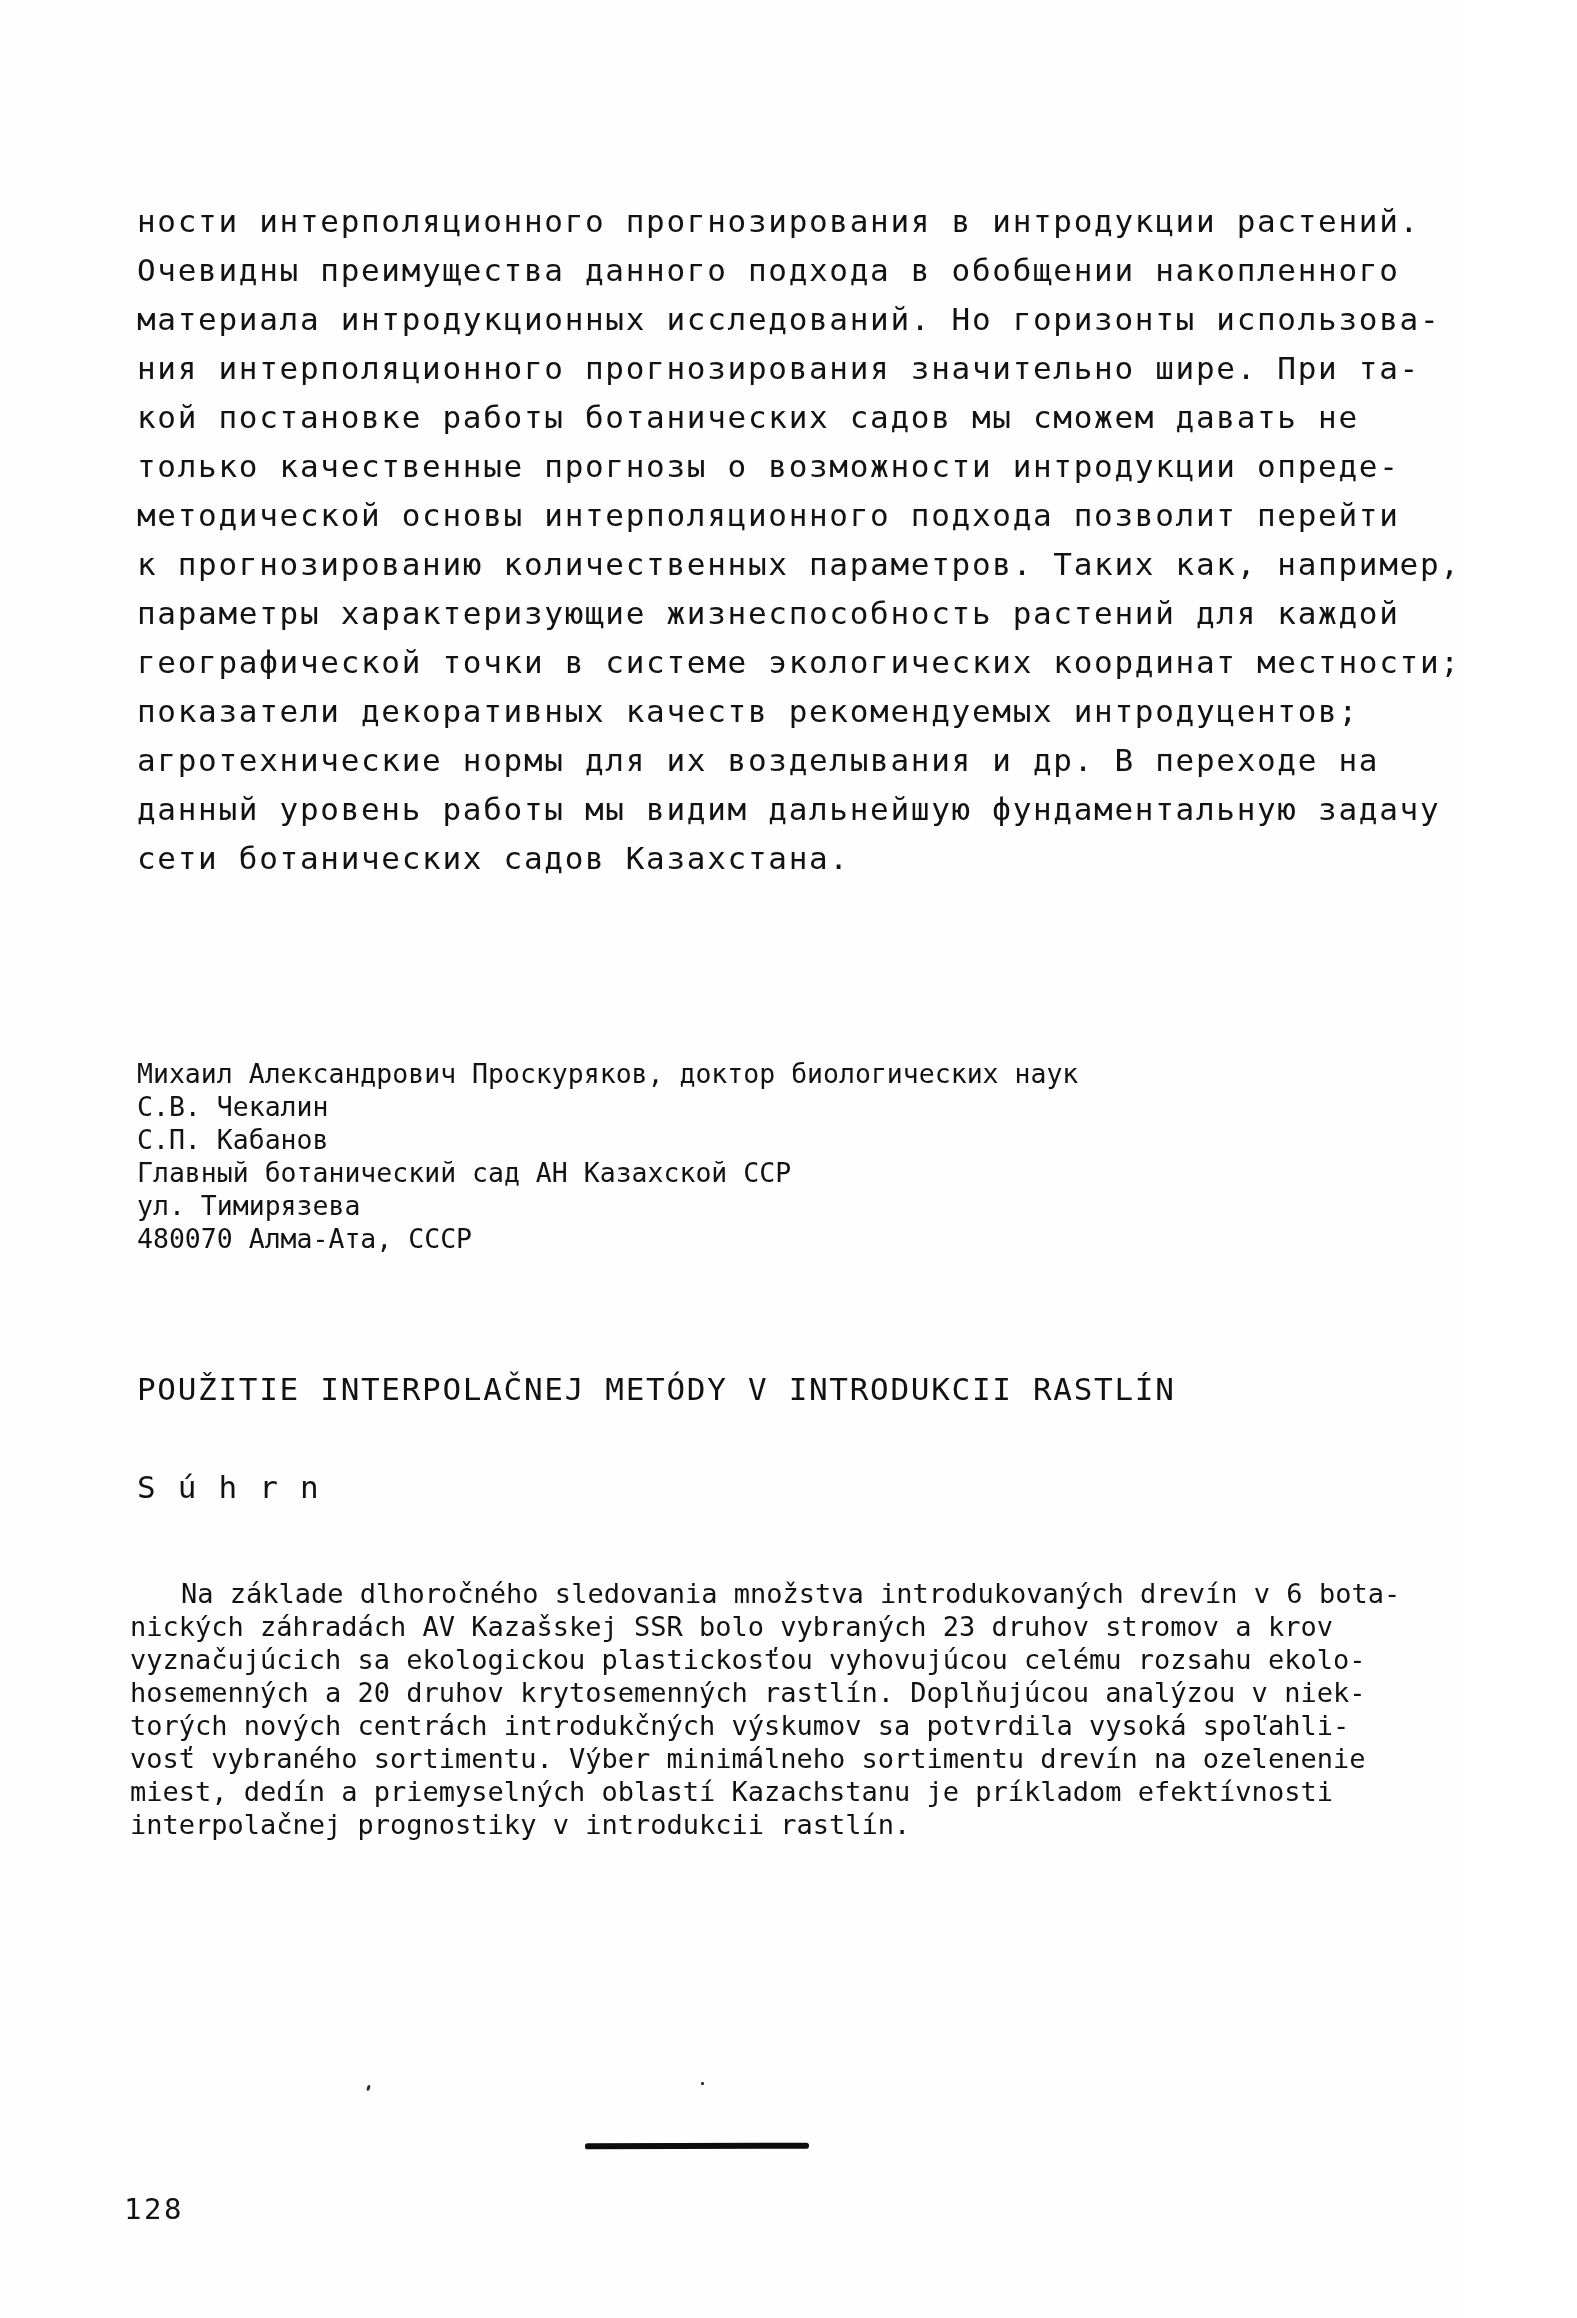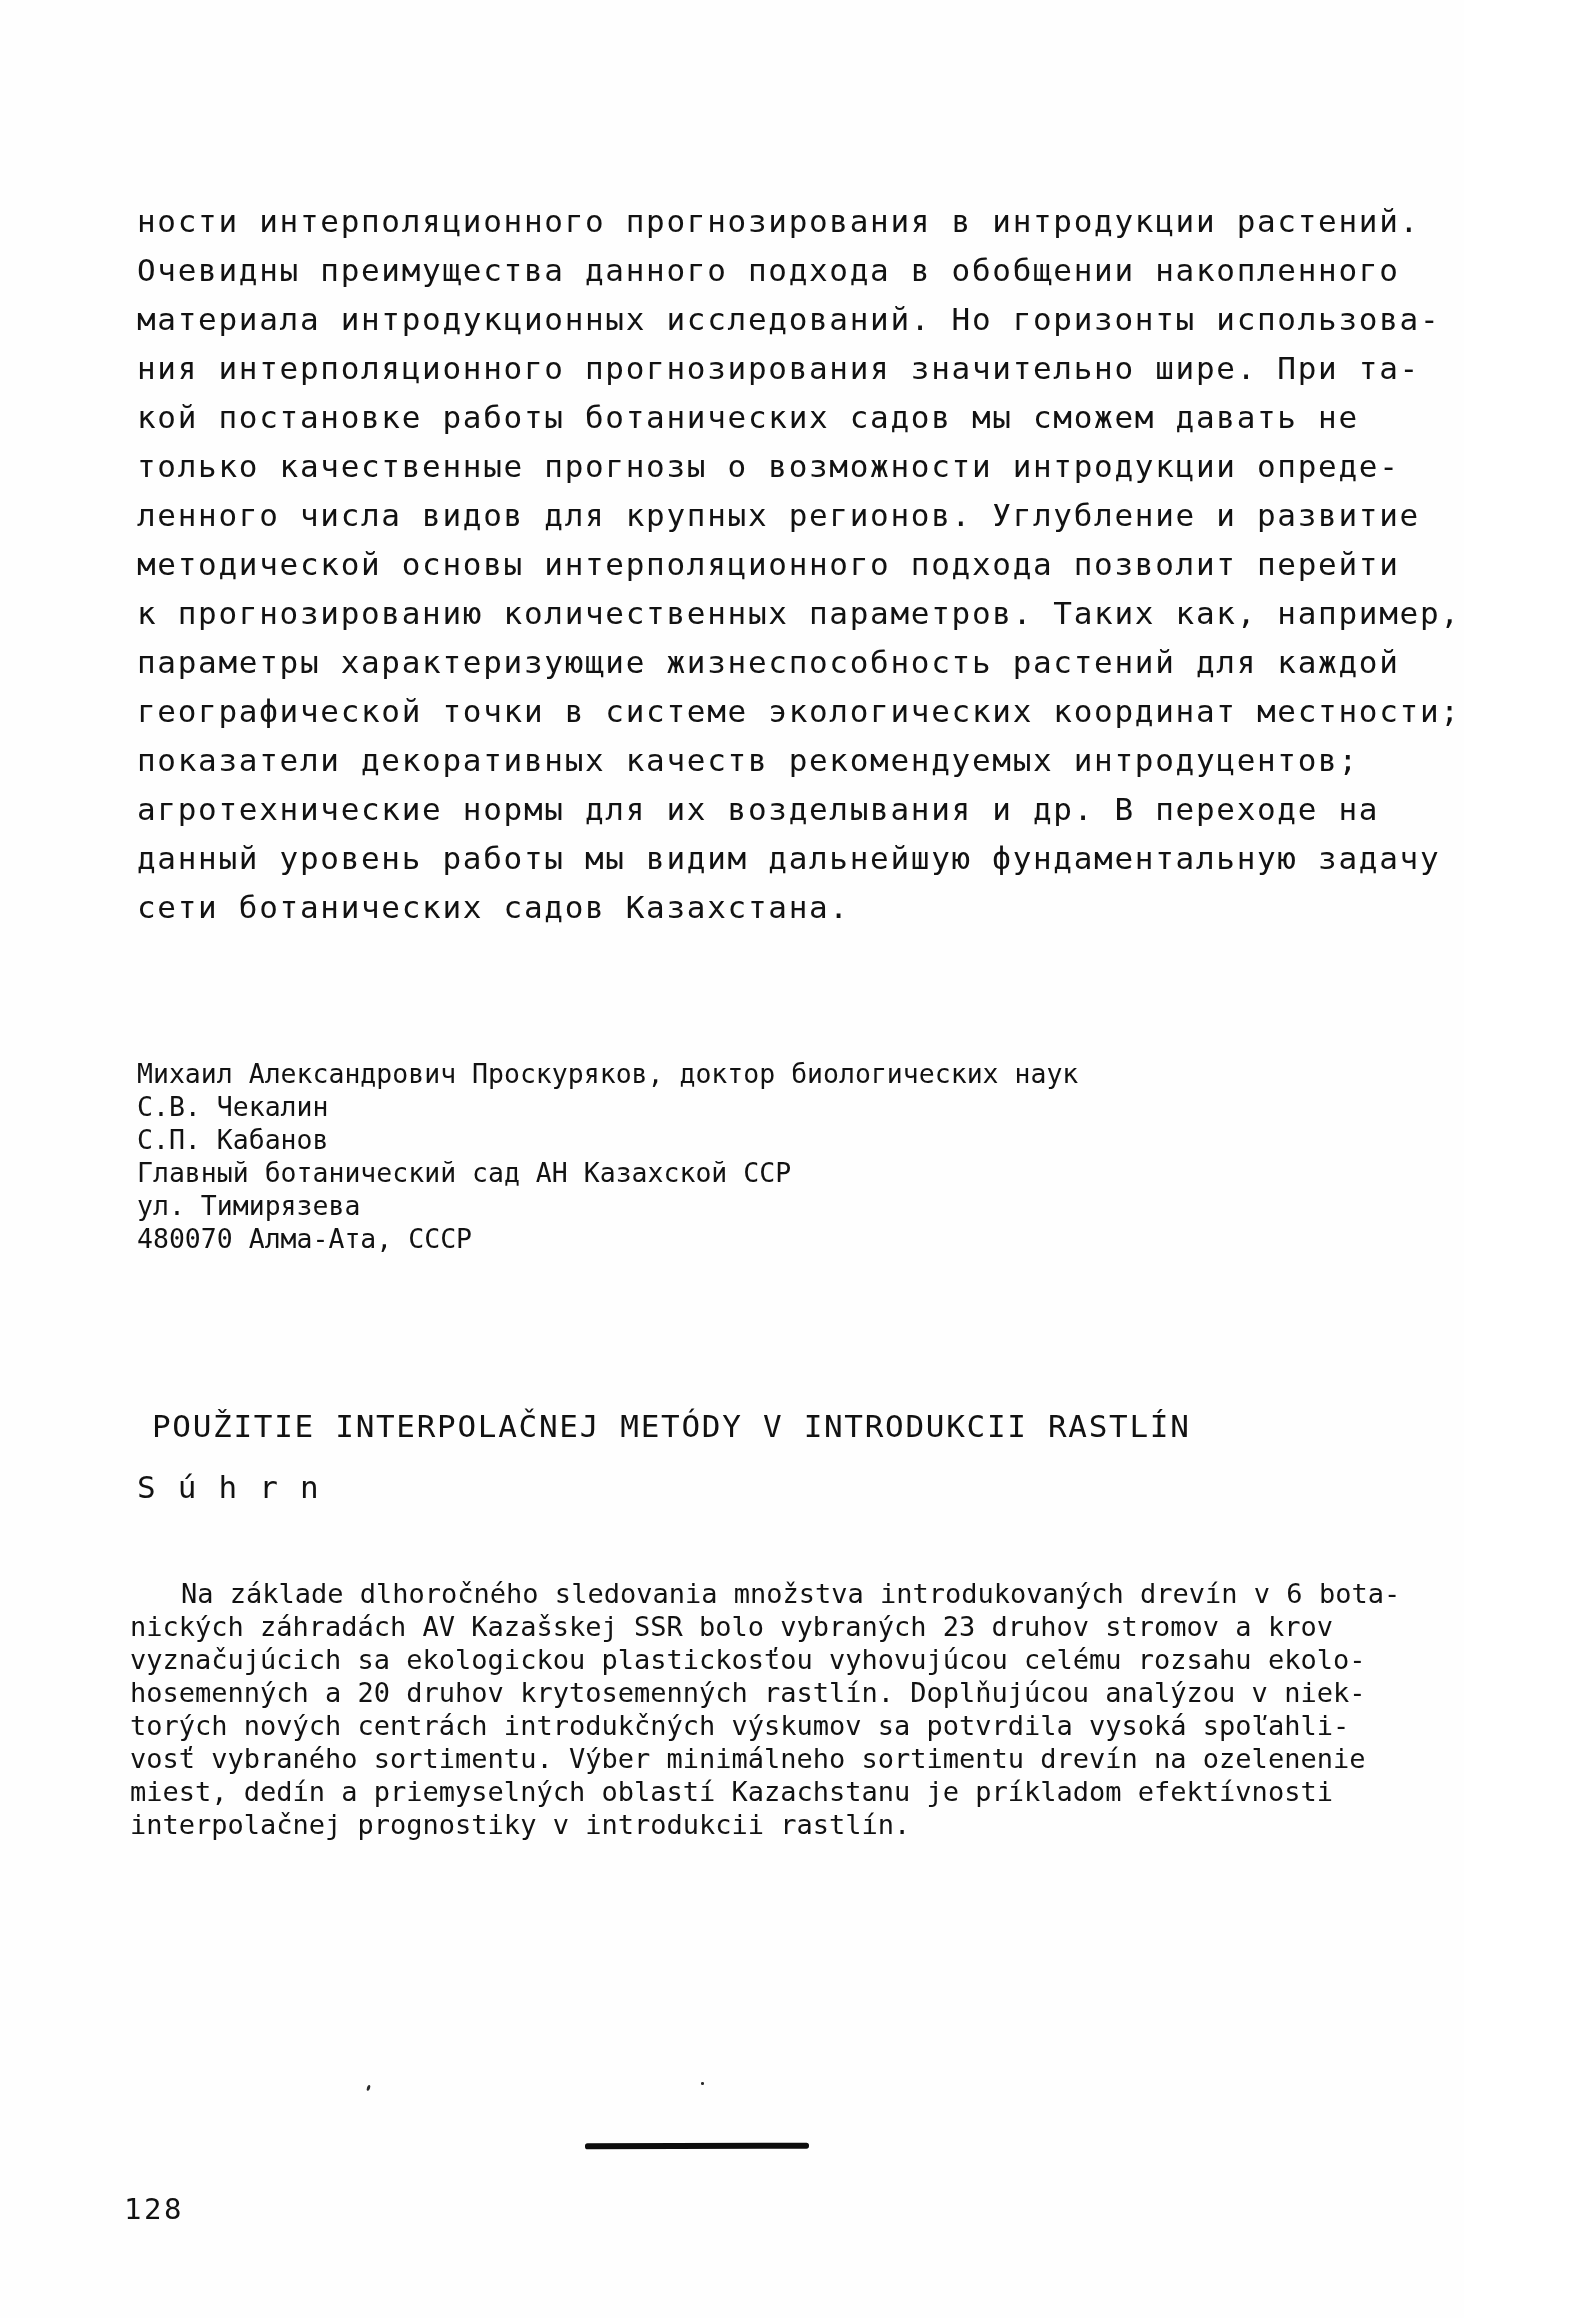--- a/index.html
+++ b/index.html
@@ -37,26 +37,25 @@
     top: 1057px;
     font-size: 26.5px;
     letter-spacing: 0;
   }
   .authors .line {
     line-height: 33px;
     height: 33px;
   }
   
   .sk-title {
-    left: 152px;
+    left: 137px;
     top: 1371px;
     font-size: 31px;
     letter-spacing: 1.7px;
     line-height: 37px;
-    margin-top: 37px;
   }
   
   .suhrn {
     left: 137px;
     top: 1469px;
     font-size: 31px;
     letter-spacing: 1.7px;
     line-height: 37px;
   }
   
@@ -107,21 +106,20 @@
 
 <div class="page">
 
   <div class="block ru-par">
     <div class="line">ности интерполяционного прогнозирования в интродукции растений.</div>
     <div class="line">Очевидны преимущества данного подхода в обобщении накопленного</div>
     <div class="line">материала интродукционных исследований. Но горизонты использова-</div>
     <div class="line">ния интерполяционного прогнозирования значительно шире. При та-</div>
     <div class="line">кой постановке работы ботанических садов мы сможем давать не</div>
     <div class="line">только качественные прогнозы о возможности интродукции опреде-</div>
-    <div class="line">ленного числа видов для крупных регионов. Углубление и развитие</div>
     <div class="line">методической основы интерполяционного подхода позволит перейти</div>
     <div class="line">к прогнозированию количественных параметров. Таких как, например,</div>
     <div class="line">параметры характеризующие жизнеспособность растений для каждой</div>
     <div class="line">географической точки в системе экологических координат местности;</div>
     <div class="line">показатели декоративных качеств рекомендуемых интродуцентов;</div>
     <div class="line">агротехнические нормы для их возделывания и др. В переходе на</div>
     <div class="line">данный уровень работы мы видим дальнейшую фундаментальную задачу</div>
     <div class="line">сети ботанических садов Казахстана.</div>
   </div>
 

